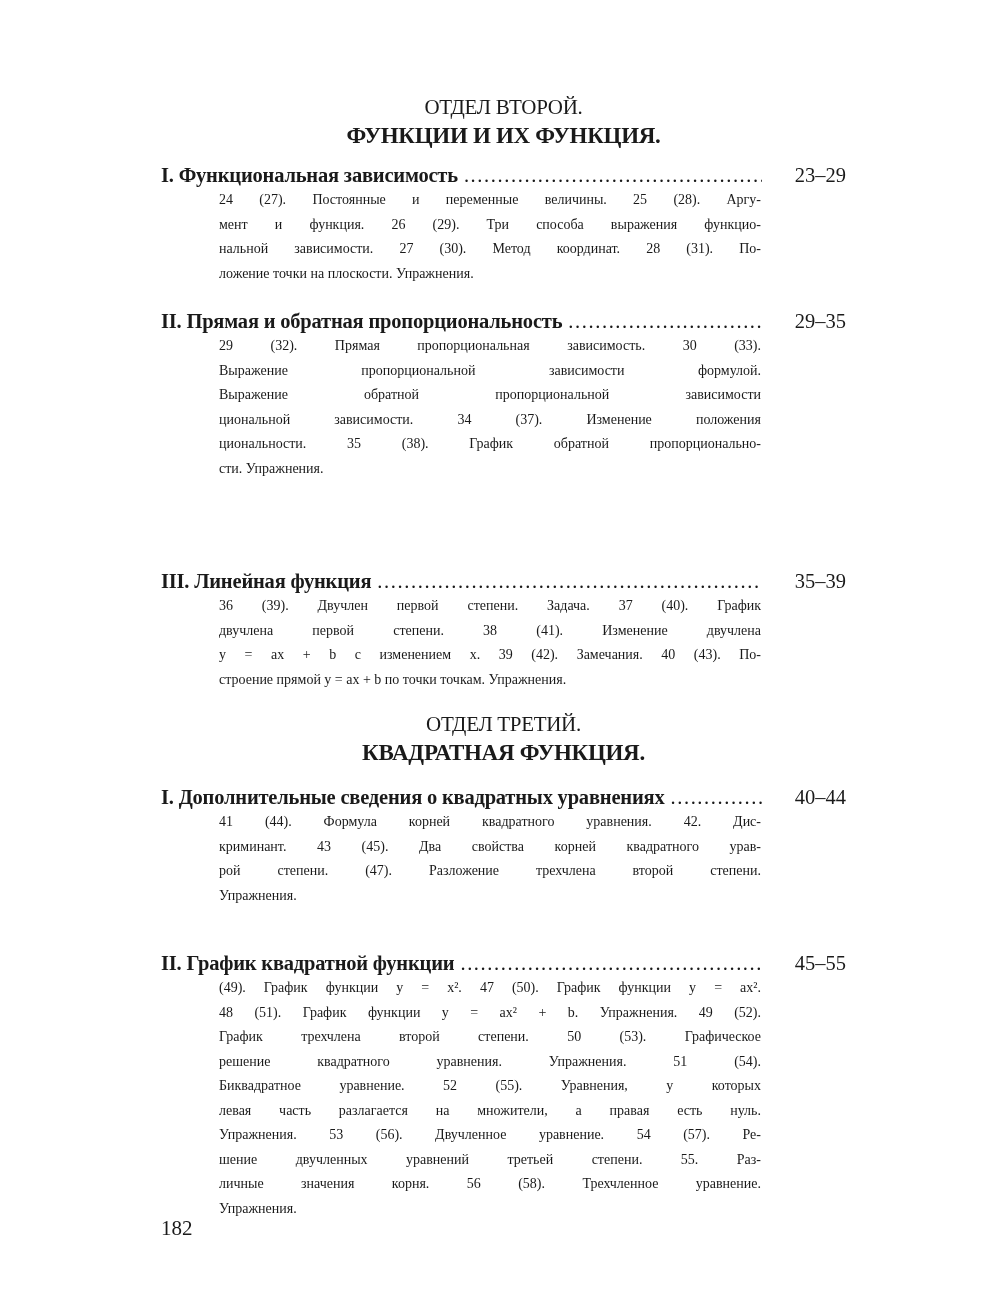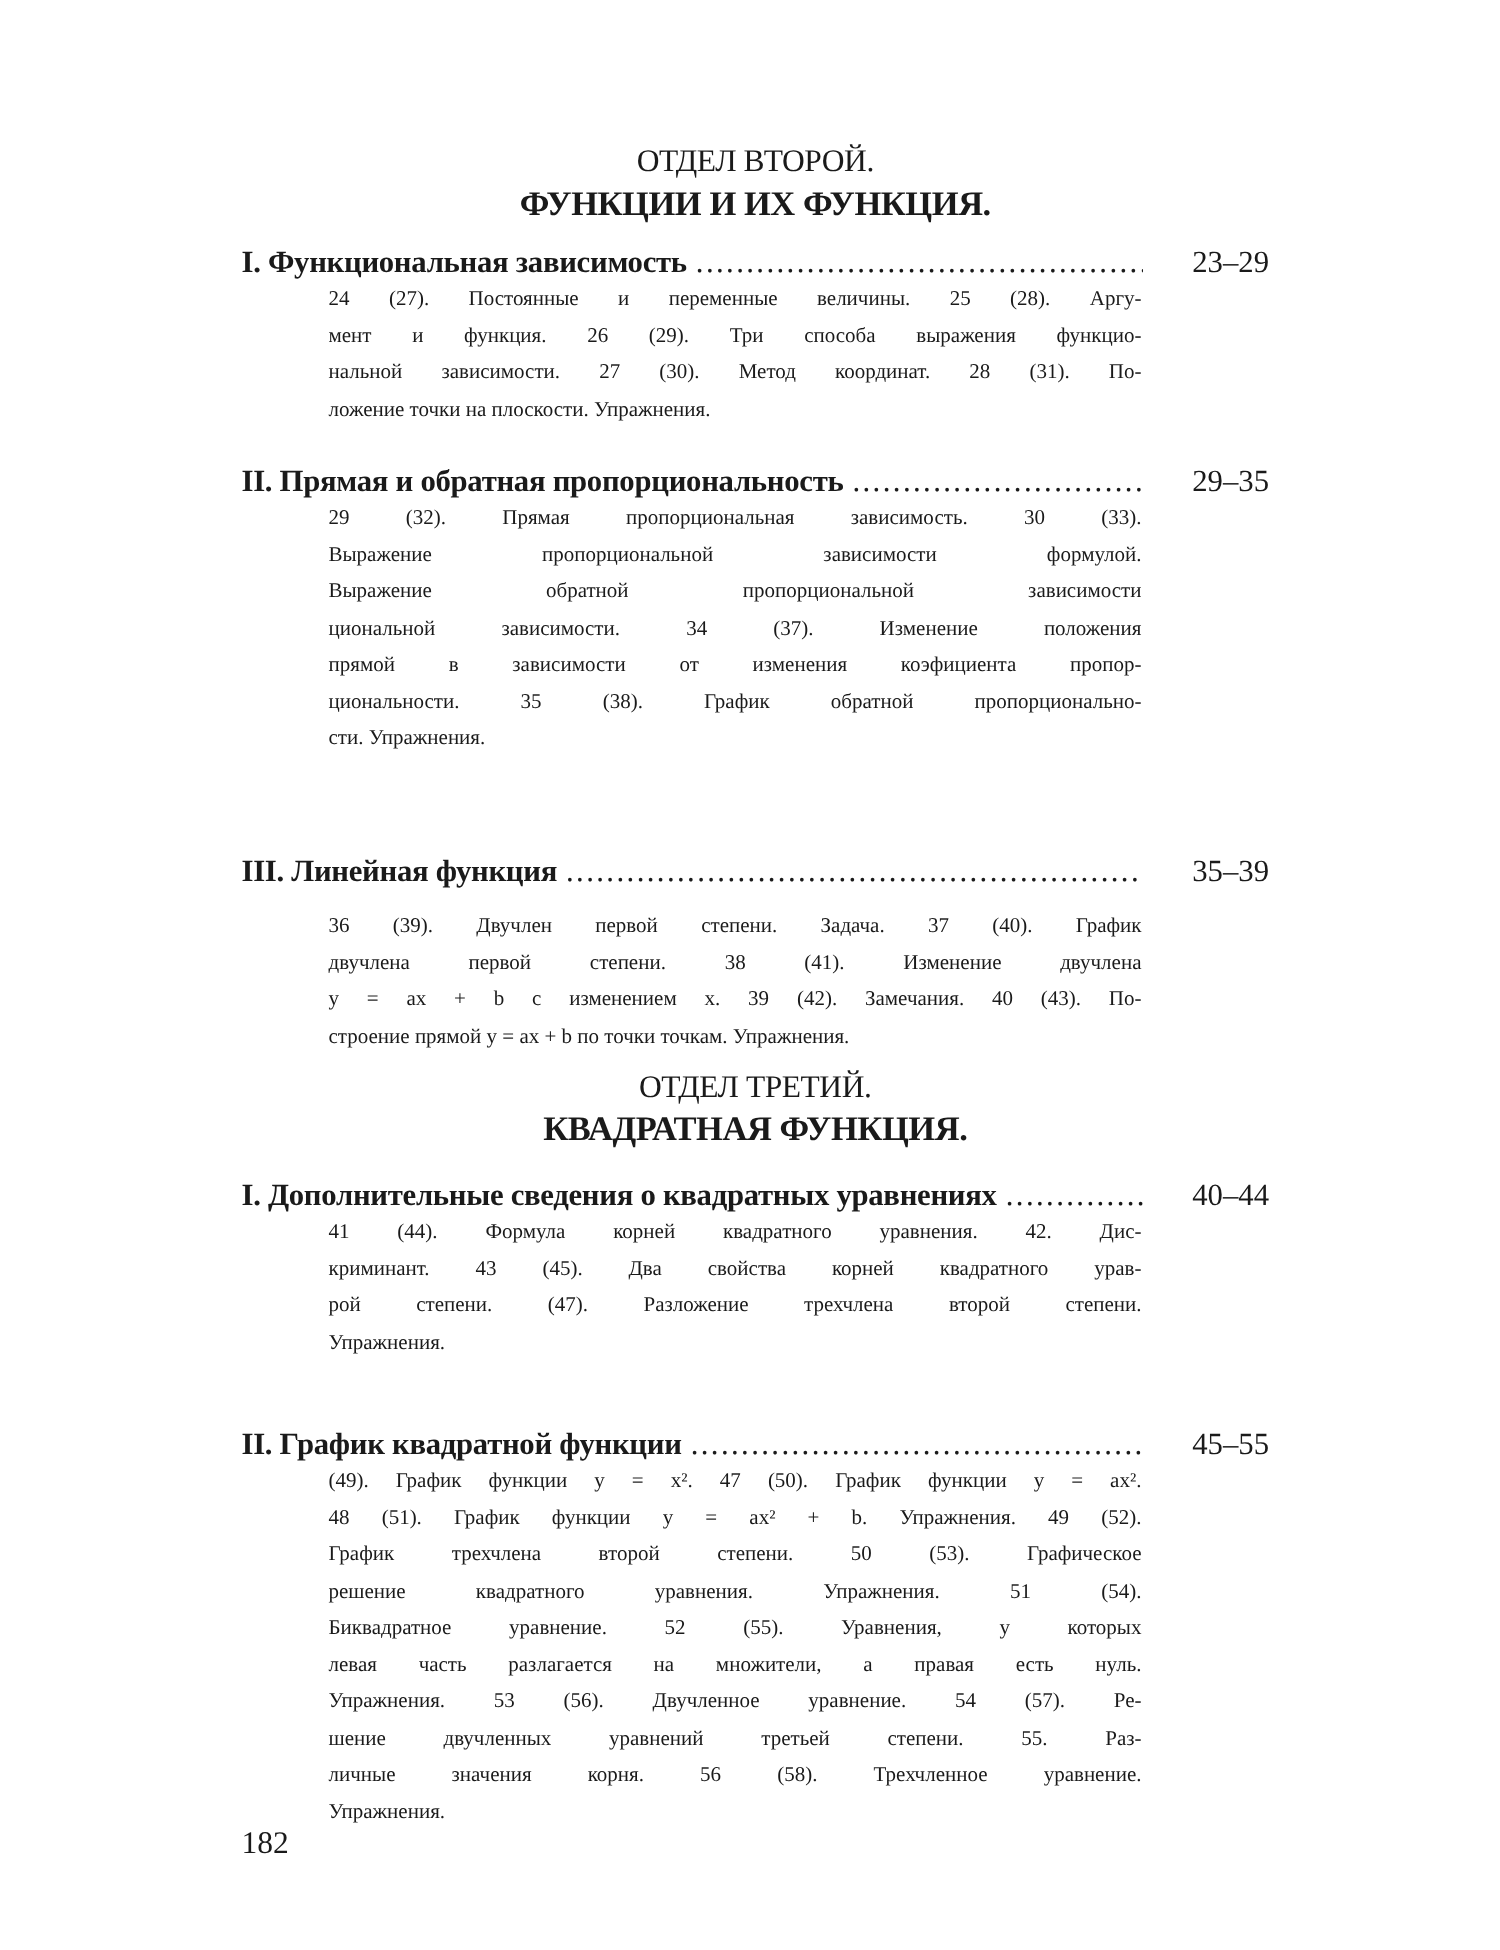--- a/index.html
+++ b/index.html
@@ -48,34 +48,33 @@
     <div class="entry-head">
       <span class="entry-title">II. Прямая и обратная пропорциональность</span>
       <span class="leader"></span>
       <span class="pages">29–35</span>
     </div>
     <div class="entry-body">
       <span class="line" style="display: block; word-spacing: 7.83333px;">29 (32). Прямая пропорциональная зависимость. 30 (33).</span>
       <span class="line" style="display: block; word-spacing: 18.6667px;">Выражение пропорциональной зависимости формулой.</span>
       <span class="line" style="display: block; word-spacing: 22.3333px;">Выражение обратной пропорциональной зависимости</span>
       <span class="line" style="display: block; word-spacing: 9px;">циональной зависимости. 34 (37). Изменение положения</span>
-      <span class="line" style="display: block; word-spacing: 5.33333px;">прямой в зависимости от изменения коэфициента пропор-</span>
       <span class="line" style="display: block; word-spacing: 4.2px;">циональности. 35 (38). График обратной пропорционально-</span>
       <span class="line last" style="display: block;">сти. Упражнения.</span>
     </div>
   </div>
 
   <div class="entry" style="position:absolute; top:568px; left:0; width:685px;">
     <div class="entry-head">
       <span class="entry-title">III. Линейная функция</span>
       <span class="leader"></span>
       <span class="pages">35–39</span>
     </div>
     <div class="entry-body">
-      <span class="line" style="display: block; word-spacing: 5.75px; margin-top: 12px;">36 (39). Двучлен первой степени. Задача. 37 (40). График</span>
+      <span class="line" style="display: block; word-spacing: 5.75px;">36 (39). Двучлен первой степени. Задача. 37 (40). График</span>
       <span class="line" style="display: block; word-spacing: 10.3333px;">двучлена первой степени. 38 (41). Изменение двучлена</span>
       <span class="line" style="display: block; word-spacing: 2.69231px;">y = ax + b с изменением x. 39 (42). Замечания. 40 (43). По-</span>
       <span class="line last" style="display: block;">строение прямой y = ax + b по точки точкам. Упражнения.</span>
     </div>
   </div>
 
   <div class="part-head" style="position:absolute; top:710px; left:0; width:685px;">
     <div class="part-label">ОТДЕЛ ТРЕТИЙ.</div>
     <div class="part-title">КВАДРАТНАЯ ФУНКЦИЯ.</div>
   </div>

